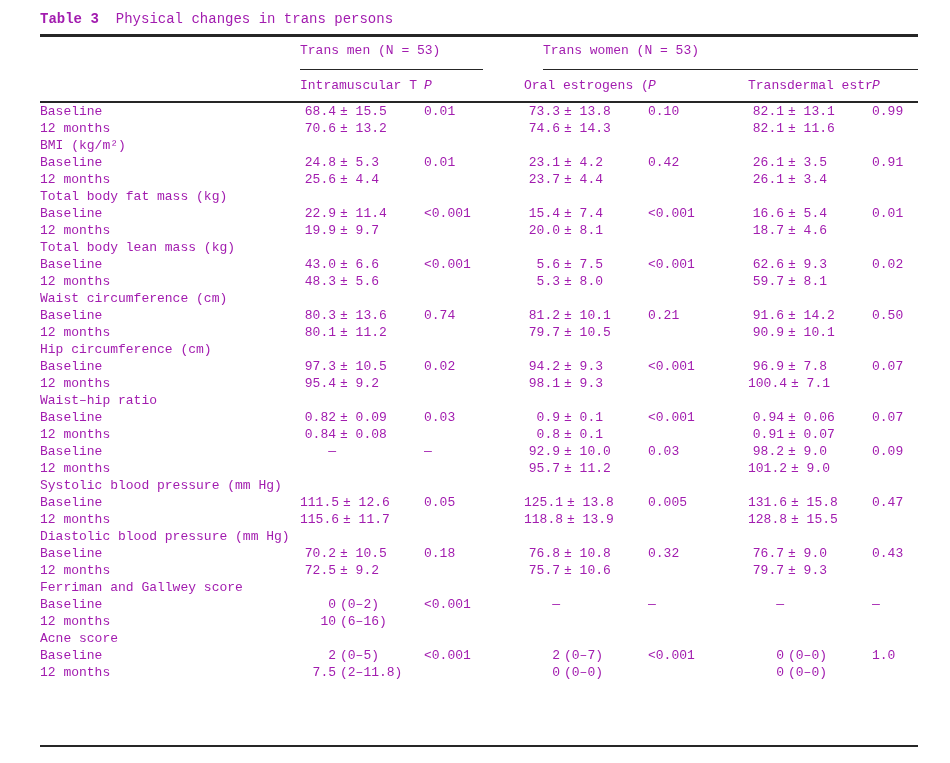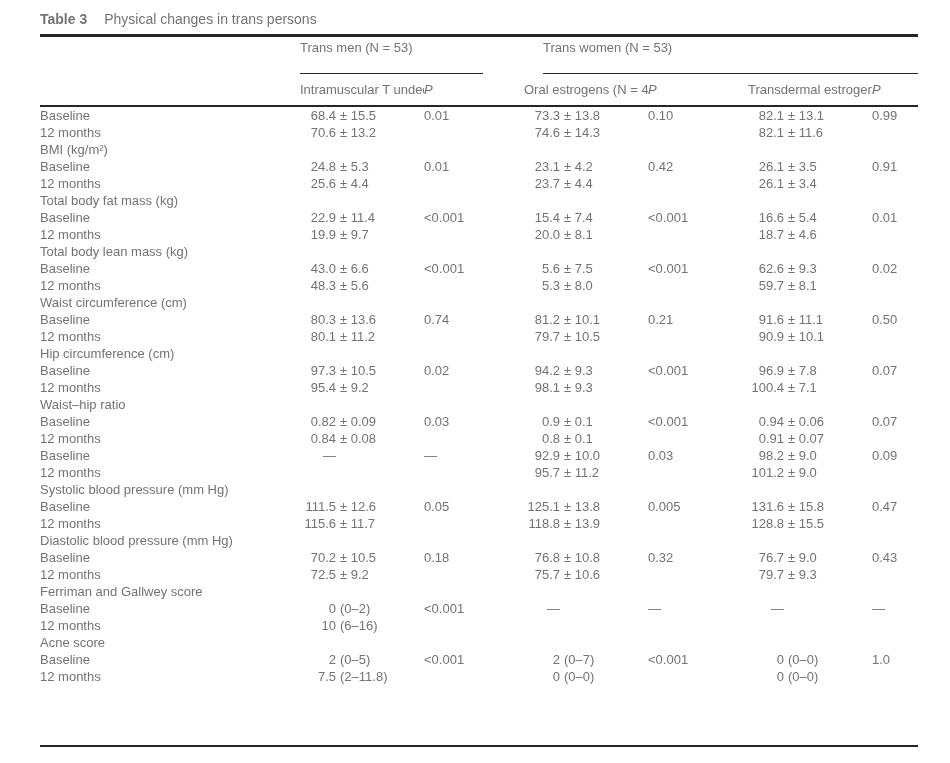--- a/index.html
+++ b/index.html
@@ -1,27 +1,27 @@
 <!DOCTYPE html>
 <html><head>
 <meta charset="utf-8">
 <style>
   html,body{margin:0;padding:0;background:#ffffff;}
   .page{position:relative;width:950px;height:763px;background:#ffffff;
-        font-family:Liberation Sans, sans-serif;color:#737373;overflow:hidden;}
+        font-family:Liberation Mono, monospace;color:#a21caf;overflow:hidden;}
   .caption{position:absolute;left:40px;top:11px;font-size:14px;white-space:nowrap;}
   .cap-label{font-weight:bold;margin-right:17px;}
   .rule{position:absolute;left:40px;width:878px;background:#262626;}
   .rule-top{top:34px;height:2.5px;}
   .rule-bottom{top:745px;height:2px;}
   table.tbl{position:absolute;left:40px;top:40px;width:878px;border-collapse:collapse;table-layout:fixed;}
   .tbl td{padding:0;font-size:13px;overflow:hidden;white-space:nowrap;}
   
   .group-row td{height:30px;vertical-align:bottom;}
-  .group-span{border-bottom:1.5px solid #262626;padding-bottom:18px;}
+  .group-span{border-bottom:1.5px solid #262626;padding-bottom:11px;}
   .gm{padding-left:3px;}
   .gm .group-span{display:inline-block;width:183px;}
   .gw{padding-left:16px;}
   .gw .group-span{display:block;margin-left:19px;}
   
   .subhead-row td{vertical-align:bottom;padding:8px 0 7px 0;border-bottom:2px solid #262626;}
   .colhead{white-space:pre-line;line-height:15.5px;}
   .colhead.p{font-style:italic;}
   .ch-tm{padding-left:3px;}
   .ch-oe{padding-left:16px;}
@@ -187,21 +187,21 @@
   <tr class="section-row">
     <td class="sect-label" colspan="7">Waist circumference (cm)</td>
   </tr>
 
   <tr class="data-row">
     <td class="row-label">Baseline</td>
     <td class="val v-tm"><span class="vi">80.3</span><span class="vr">± 13.6</span></td>
     <td class="pval p-tm">0.74</td>
     <td class="val v-oe"><span class="vi">81.2</span><span class="vr">± 10.1</span></td>
     <td class="pval p-oe">0.21</td>
-    <td class="val v-te"><span class="vi">91.6</span><span class="vr">± 11.1</span></td>
+    <td class="val v-te"><span class="vi">91.6</span><span class="vr">± 14.2</span></td>
     <td class="pval p-te">0.50</td>
   </tr>
 
   <tr class="data-row">
     <td class="row-label">12 months</td>
     <td class="val v-tm"><span class="vi">80.1</span><span class="vr">± 11.2</span></td>
     <td class="pval p-tm"></td>
     <td class="val v-oe"><span class="vi">79.7</span><span class="vr">± 10.5</span></td>
     <td class="pval p-oe"></td>
     <td class="val v-te"><span class="vi">90.9</span><span class="vr">± 10.1</span></td>

